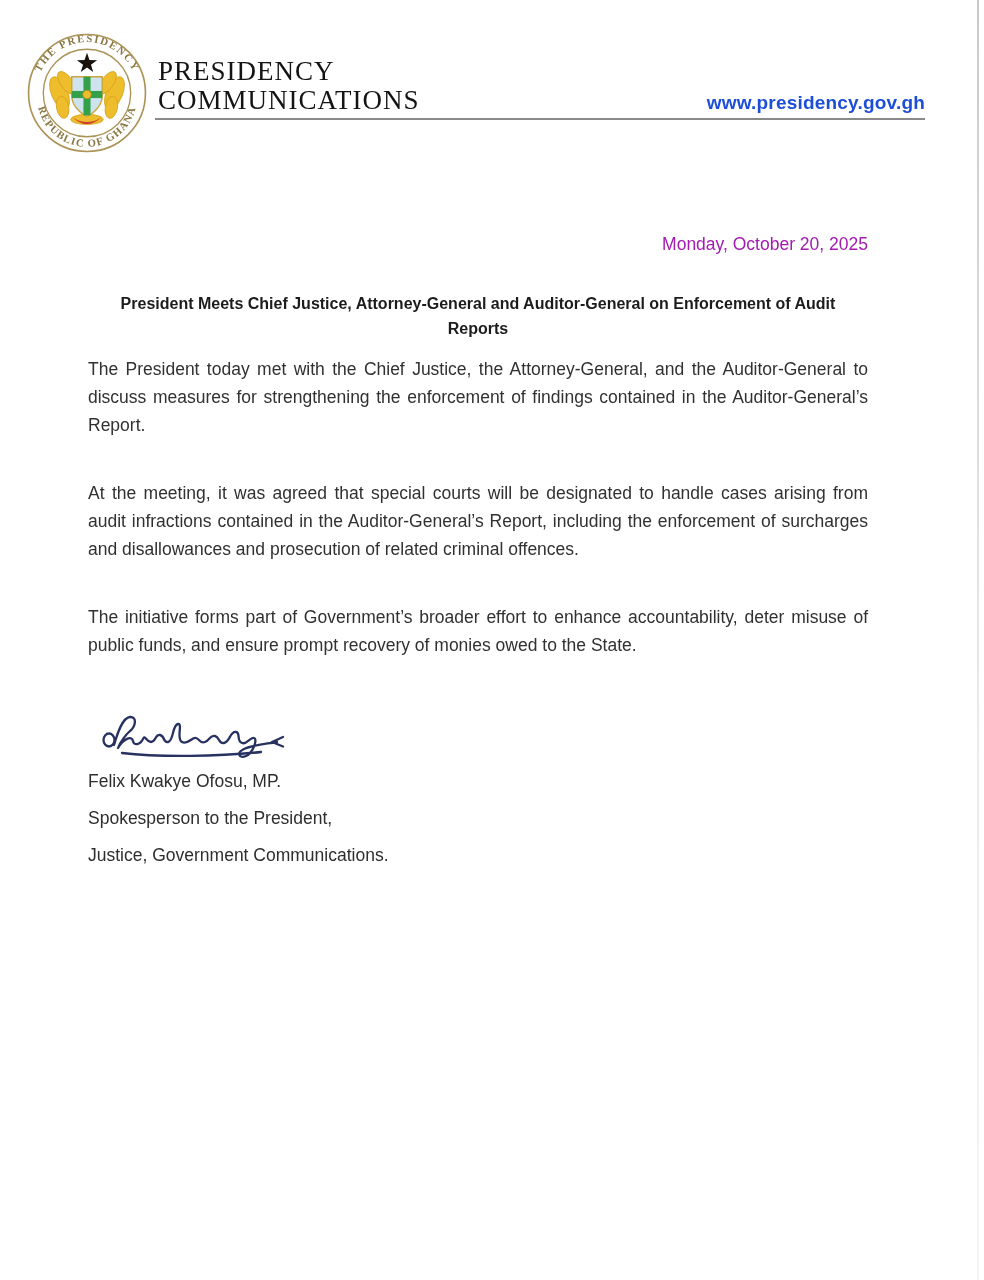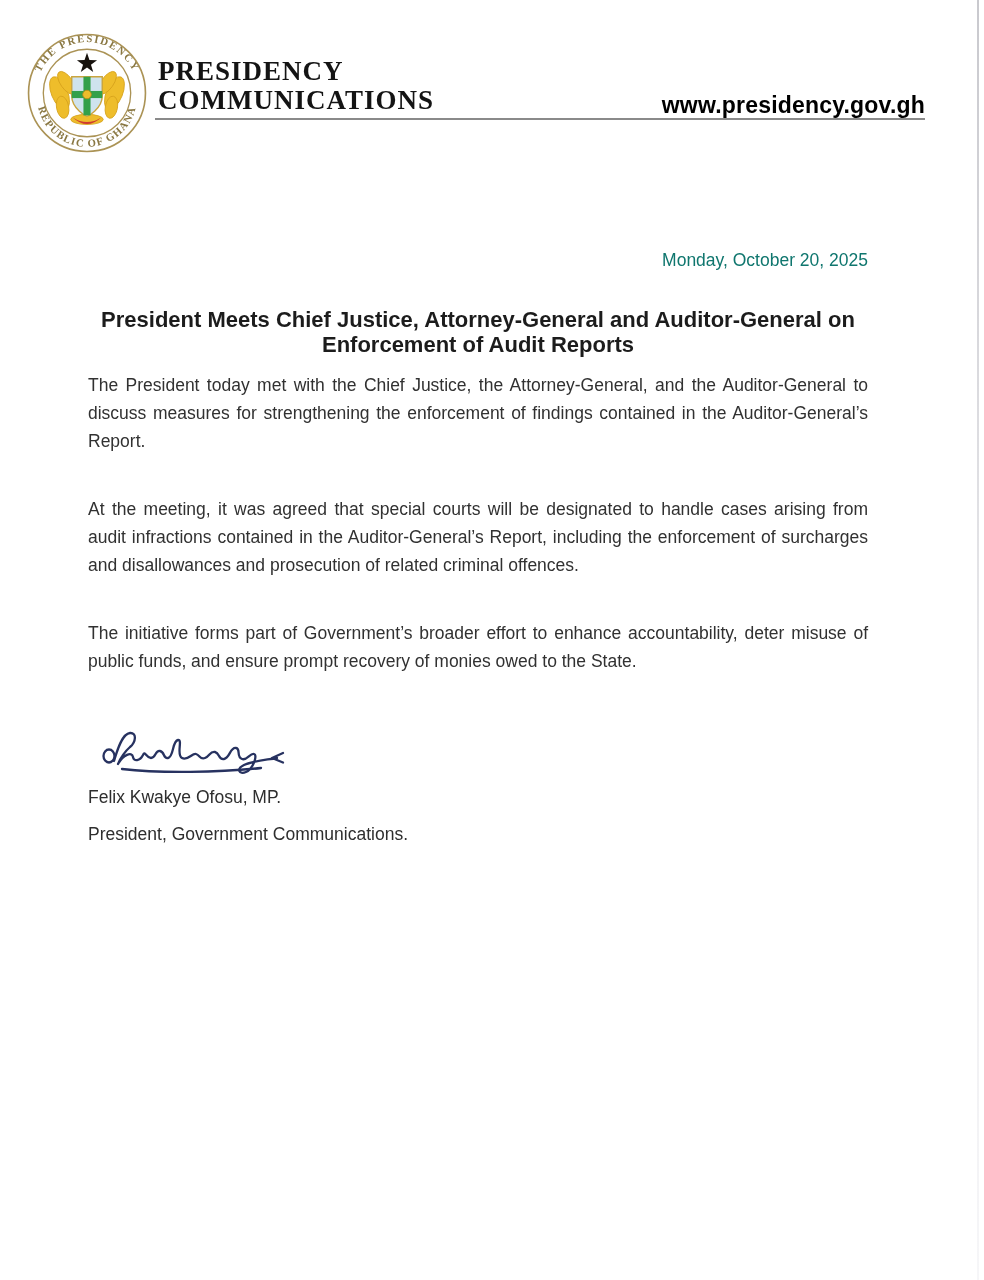--- a/index.html
+++ b/index.html
@@ -31,35 +31,35 @@
     top: 32px;
     width: 122px;
     height: 122px;
   }
 
   .org-name {
     position: absolute;
     left: 158px;
     top: 57px;
     font-family: "Liberation Serif", serif;
-    font-weight: bold;
+    font-weight: normal;
     font-size: 27px;
     line-height: 29px;
     letter-spacing: 1px;
     color: #141414;
   }
 
   .website {
     position: absolute;
     top: 92px;
     right: 59px;
-    font-size: 23px;
+    font-size: 19px;
     font-weight: bold;
     letter-spacing: 0.2px;
-    color: #000000;
+    color: #1d4ed8;
   }
 
   .head-rule {
     position: absolute;
     left: 155px;
     top: 118px;
     width: 770px;
     height: 2px;
     background: #8a8a8a;
   }
@@ -70,30 +70,29 @@
     left: 88px;
     top: 230px;
     width: 780px;
     color: #303030;
     font-size: 17.5px;
   }
 
   .date-line {
     text-align: right;
     line-height: 28px;
-    color: #0f766e;
-    margin-top: 16px;
+    color: #a21caf;
   }
 
   .doc-title {
     width: 774px;
     margin: 33px auto 0;
     text-align: center;
     font-weight: bold;
-    font-size: 22px;
+    font-size: 16px;
     line-height: 25px;
     color: #1c1c1c;
   }
 
   .para {
     margin-top: 40px;
     text-align: justify;
     line-height: 28px;
     color: #313131;
   }
@@ -208,18 +207,19 @@
                    C139,48 136,42 144,38
                    C152,34 166,33 177,31"></path>
           <path d="M183,26 L172,31 L183,35.5"></path>
           <path d="M22,42 C60,46.5 120,45.5 161,41"></path>
         </g>
       </svg>
     </div>
 
     <div class="signoff">
       <div>Felix Kwakye Ofosu, MP.</div>
-      <div>President, Government Communications.</div>
+      <div>Spokesperson to the President,</div>
+      <div>Justice, Government Communications.</div>
     </div>
   </div>
 
   <div class="page-edge"></div>
 </div>
 
 </body></html>

